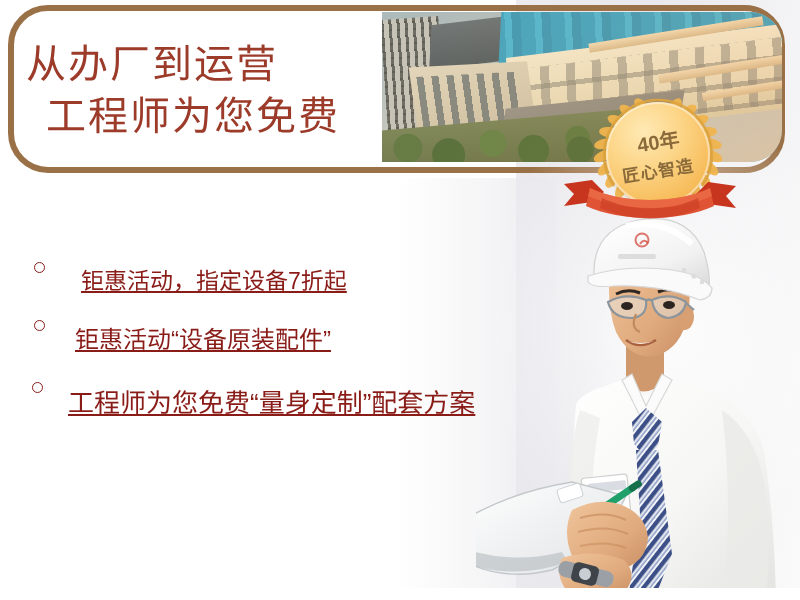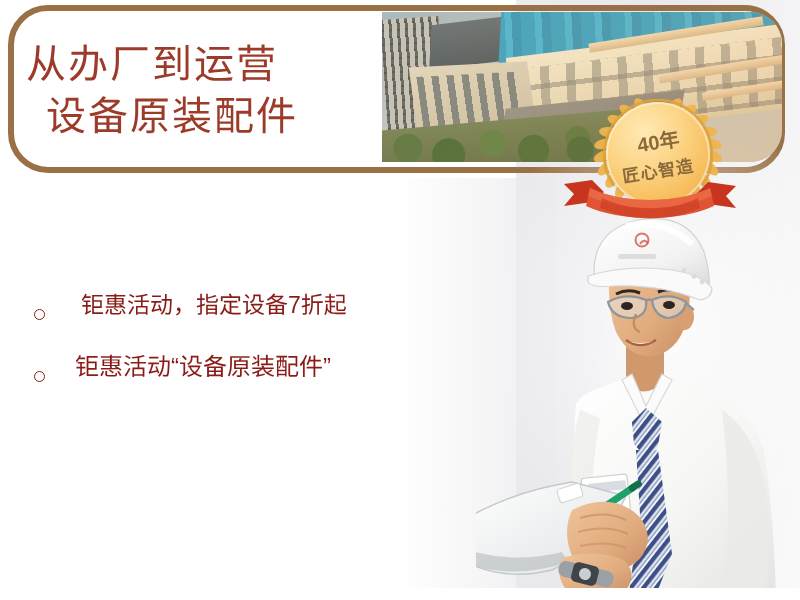--- a/index.html
+++ b/index.html
@@ -328,23 +328,24 @@
   
   .bullets {
     position: absolute;
     left: 26px;
     top: 262px;
     width: 470px;
     z-index: 6;
   }
   .bullet-row {
     display: flex;
-    align-items: flex-end;
+    align-items: flex-start;
     color: #8a1c18;
     white-space: nowrap;
+    text-decoration: underline;
   }
   .bullet-row.r1 { height: 58px; }
   .bullet-row.r2 { height: 62px; }
   .bullet-row.r3 { height: 62px; }
   .bullet-row.r4 { height: 60px; }
   .bullet-dot {
     width: 11px;
     height: 11px;
     min-width: 11px;
     border: 1.6px solid #8a1c18;
@@ -402,21 +403,21 @@
     <div class="ph-green"></div>
     <div class="ph-green2"></div>
     <div class="ph-warm"></div>
   </div>
 
   <div class="frame-inner-white"></div>
   <div class="frame"></div>
 
   <div class="headline">
     <div class="headline-line">从办厂到运营</div>
-    <div class="headline-line second">设备原装配件</div>
+    <div class="headline-line second">工程师为您免费</div>
   </div>
 
   <div class="badge">
     <svg class="badge-wreath" viewBox="0 0 136 124">
       <g fill="#f0b54e" opacity="0.95">
 
         <ellipse cx="16" cy="74" rx="10" ry="5" transform="rotate(-40 16 74)"></ellipse>
         <ellipse cx="13" cy="62" rx="10" ry="5" transform="rotate(-25 13 62)"></ellipse>
         <ellipse cx="14" cy="50" rx="10" ry="5" transform="rotate(-12 14 50)"></ellipse>
         <ellipse cx="19" cy="38" rx="10" ry="5" transform="rotate(5 19 38)"></ellipse>
@@ -457,20 +458,24 @@
   </div>
 
   <div class="bullets">
     <div class="bullet-row r1">
       <span class="bullet-dot"></span>
       <span class="bullet-text">钜惠活动，指定设备7折起</span>
     </div>
     <div class="bullet-row r2">
       <span class="bullet-dot"></span>
       <span class="bullet-text">钜惠活动“设备原装配件”</span>
+    </div>
+    <div class="bullet-row r4">
+      <span class="bullet-dot"></span>
+      <span class="bullet-text">工程师为您免费“量身定制”配套方案</span>
     </div>
   </div>
 
   <div class="bg-vignette"></div>
 
   <div class="engineer">
     <svg class="eng-svg" width="324" height="386" viewBox="0 0 324 386">
       <defs>
         <linearGradient id="shirtG" x1="0" y1="0" x2="1" y2="1">
           <stop offset="0%" stop-color="#ffffff"></stop>

